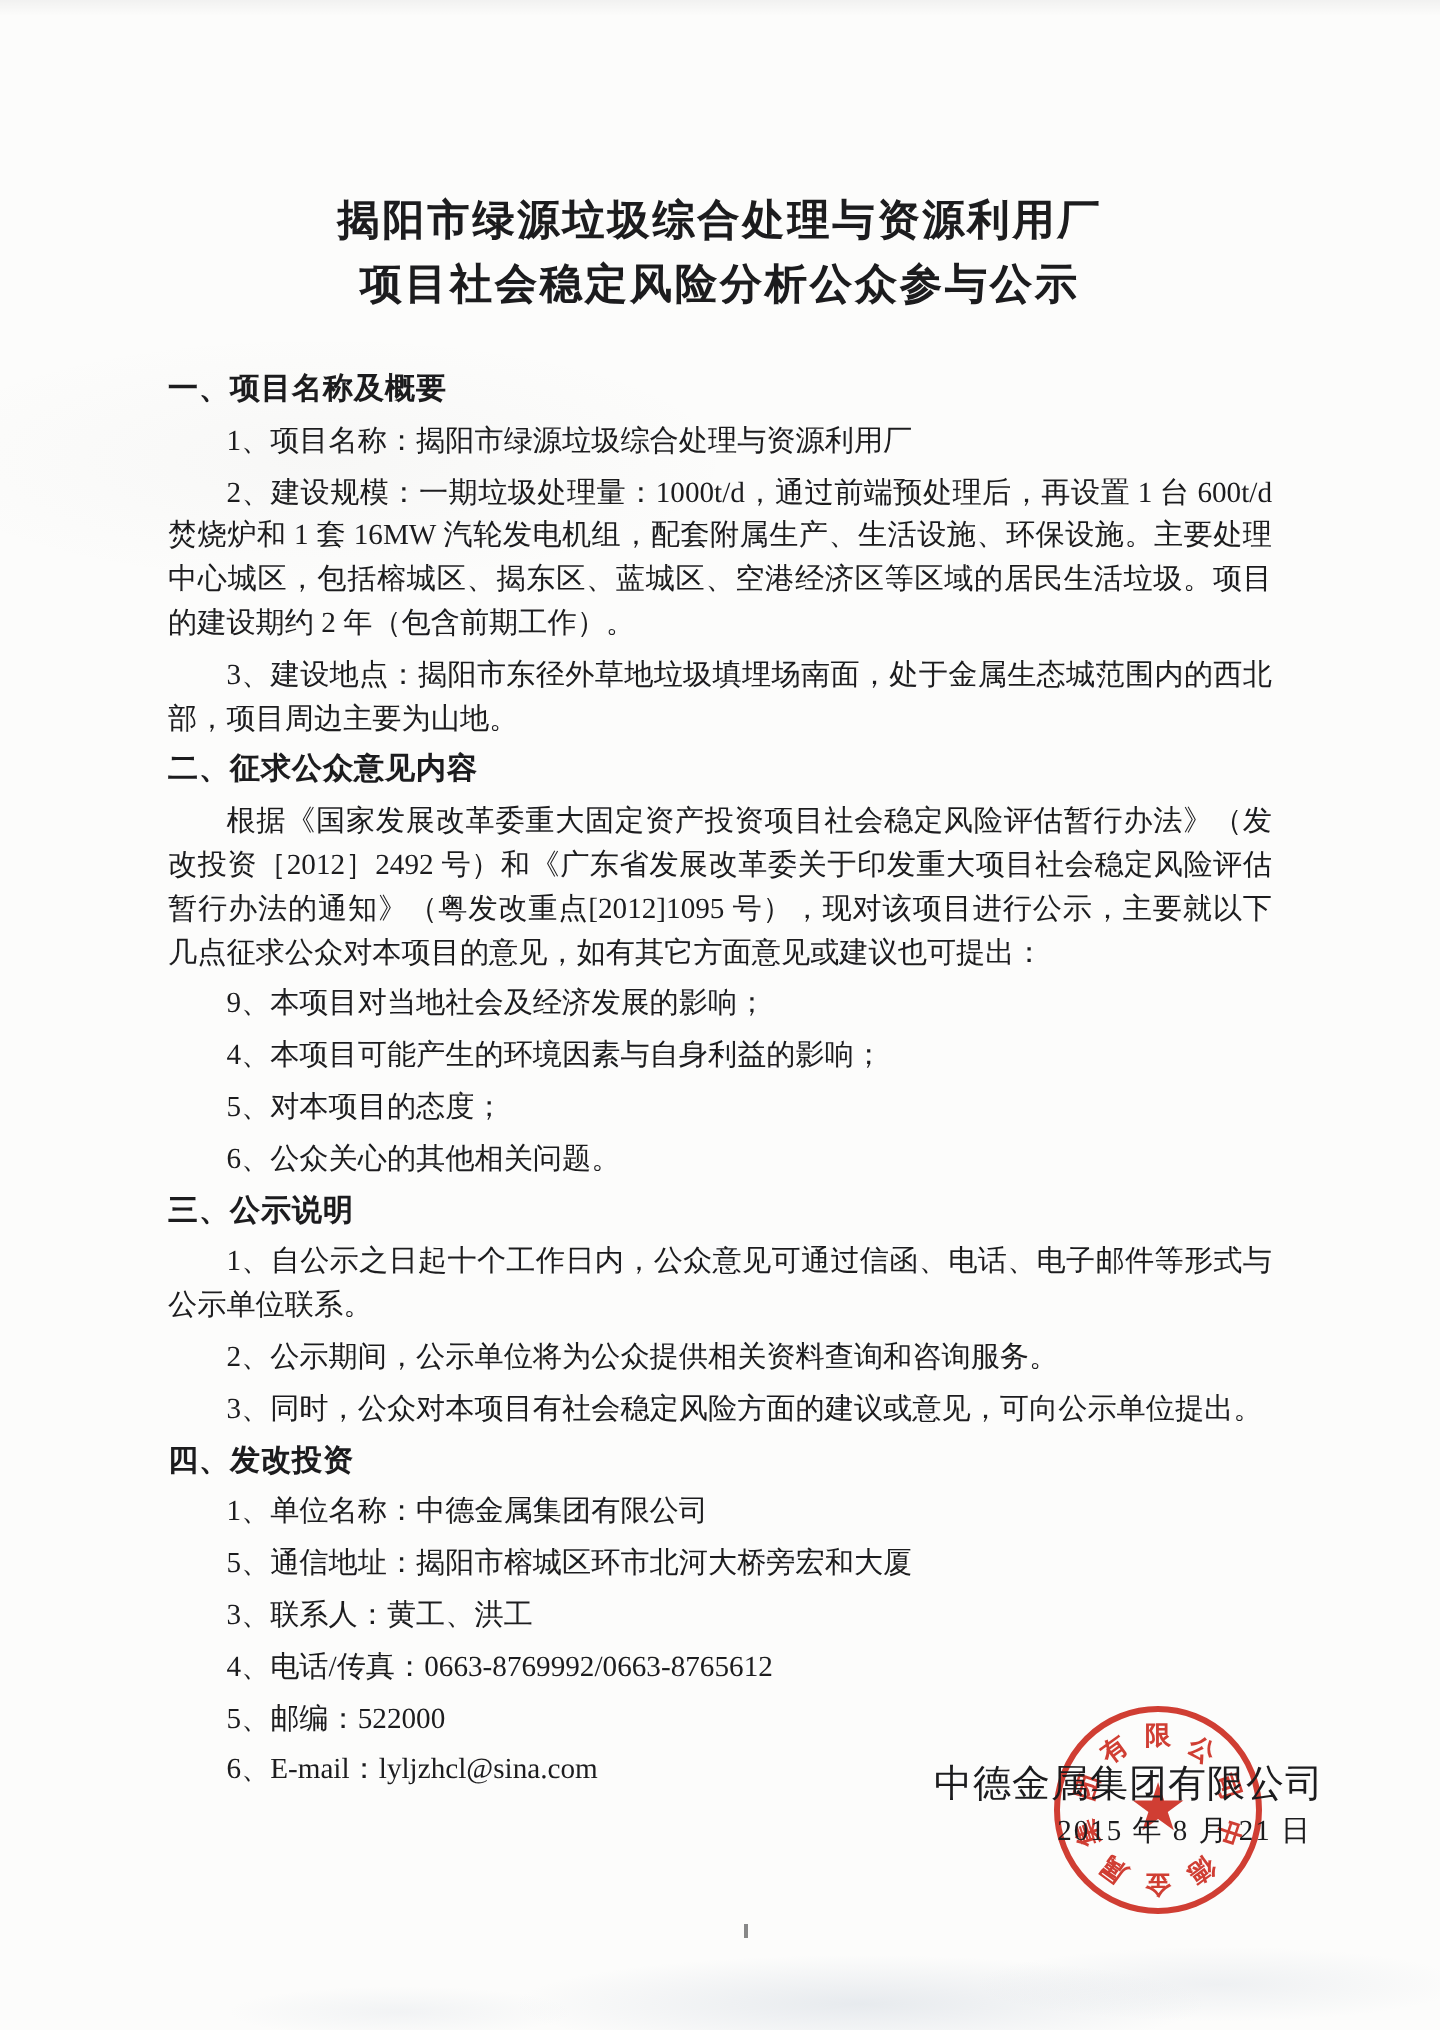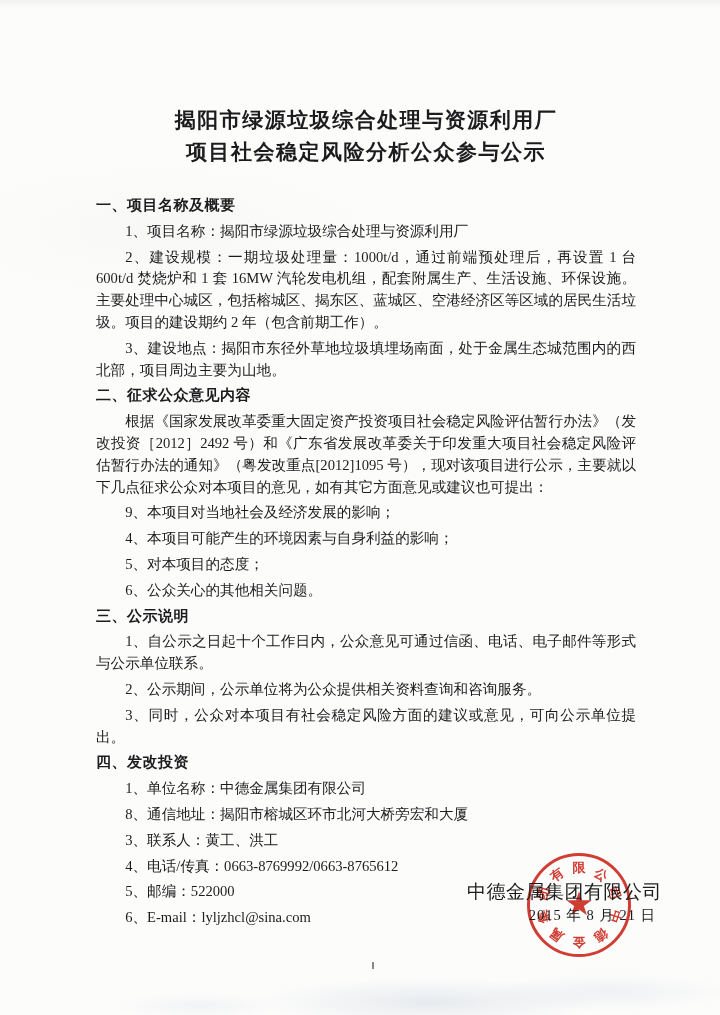--- a/index.html
+++ b/index.html
@@ -12,22 +12,22 @@
     font-family:"Liberation Serif","DejaVu Serif",serif;
     background:
       radial-gradient(ellipse 240px 34px at 430px 1002px, rgba(148,164,186,.20), rgba(148,164,186,0) 72%),
       radial-gradient(ellipse 170px 26px at 610px 992px, rgba(148,164,186,.13), rgba(148,164,186,0) 72%),
       radial-gradient(ellipse 120px 18px at 200px 1006px, rgba(148,164,186,.10), rgba(148,164,186,0) 72%),
       radial-gradient(ellipse 300px 90px at 160px 230px, rgba(120,120,120,.035), rgba(120,120,120,0) 70%),
       linear-gradient(180deg, rgba(0,0,0,.045), rgba(0,0,0,0) 8px),
       linear-gradient(#fcfcfb,#fcfcfb);
   }
   .doc-body{
-    position:absolute;left:12px;top:0;right:0;
-    padding:18px 80px;
+    position:absolute;left:0;top:0;right:0;
+    padding:8px 80px;
     font-size:14.6px;
     line-height:21.8px;
   }
   .title{
     margin-top:86px;
     margin-bottom:27px;
     text-align:center;
     font-size:21px;
     line-height:32px;
     font-weight:bold;
@@ -99,21 +99,21 @@
     <p class="para">5、对本项目的态度；</p>
     <p class="para">6、公众关心的其他相关问题。</p>
 
     <p class="heading">三、公示说明</p>
     <p class="para">1、自公示之日起十个工作日内，公众意见可通过信函、电话、电子邮件等形式与公示单位联系。</p>
     <p class="para">2、公示期间，公示单位将为公众提供相关资料查询和咨询服务。</p>
     <p class="para">3、同时，公众对本项目有社会稳定风险方面的建议或意见，可向公示单位提出。</p>
 
     <p class="heading">四、发改投资</p>
     <p class="para">1、单位名称：中德金属集团有限公司</p>
-    <p class="para">8、通信地址：揭阳市榕城区环市北河大桥旁宏和大厦</p>
+    <p class="para">5、通信地址：揭阳市榕城区环市北河大桥旁宏和大厦</p>
     <p class="para">3、联系人：黄工、洪工</p>
     <p class="para">4、电话/传真：0663-8769992/0663-8765612</p>
     <p class="para">5、邮编：522000</p>
     <p class="para">6、E-mail：lyljzhcl@sina.com</p>
 
   </div>
 
   <div class="signature-company">中德金属集团有限公司</div>
   <div class="signature-date">2015 年 8 月 21 日</div>
 

